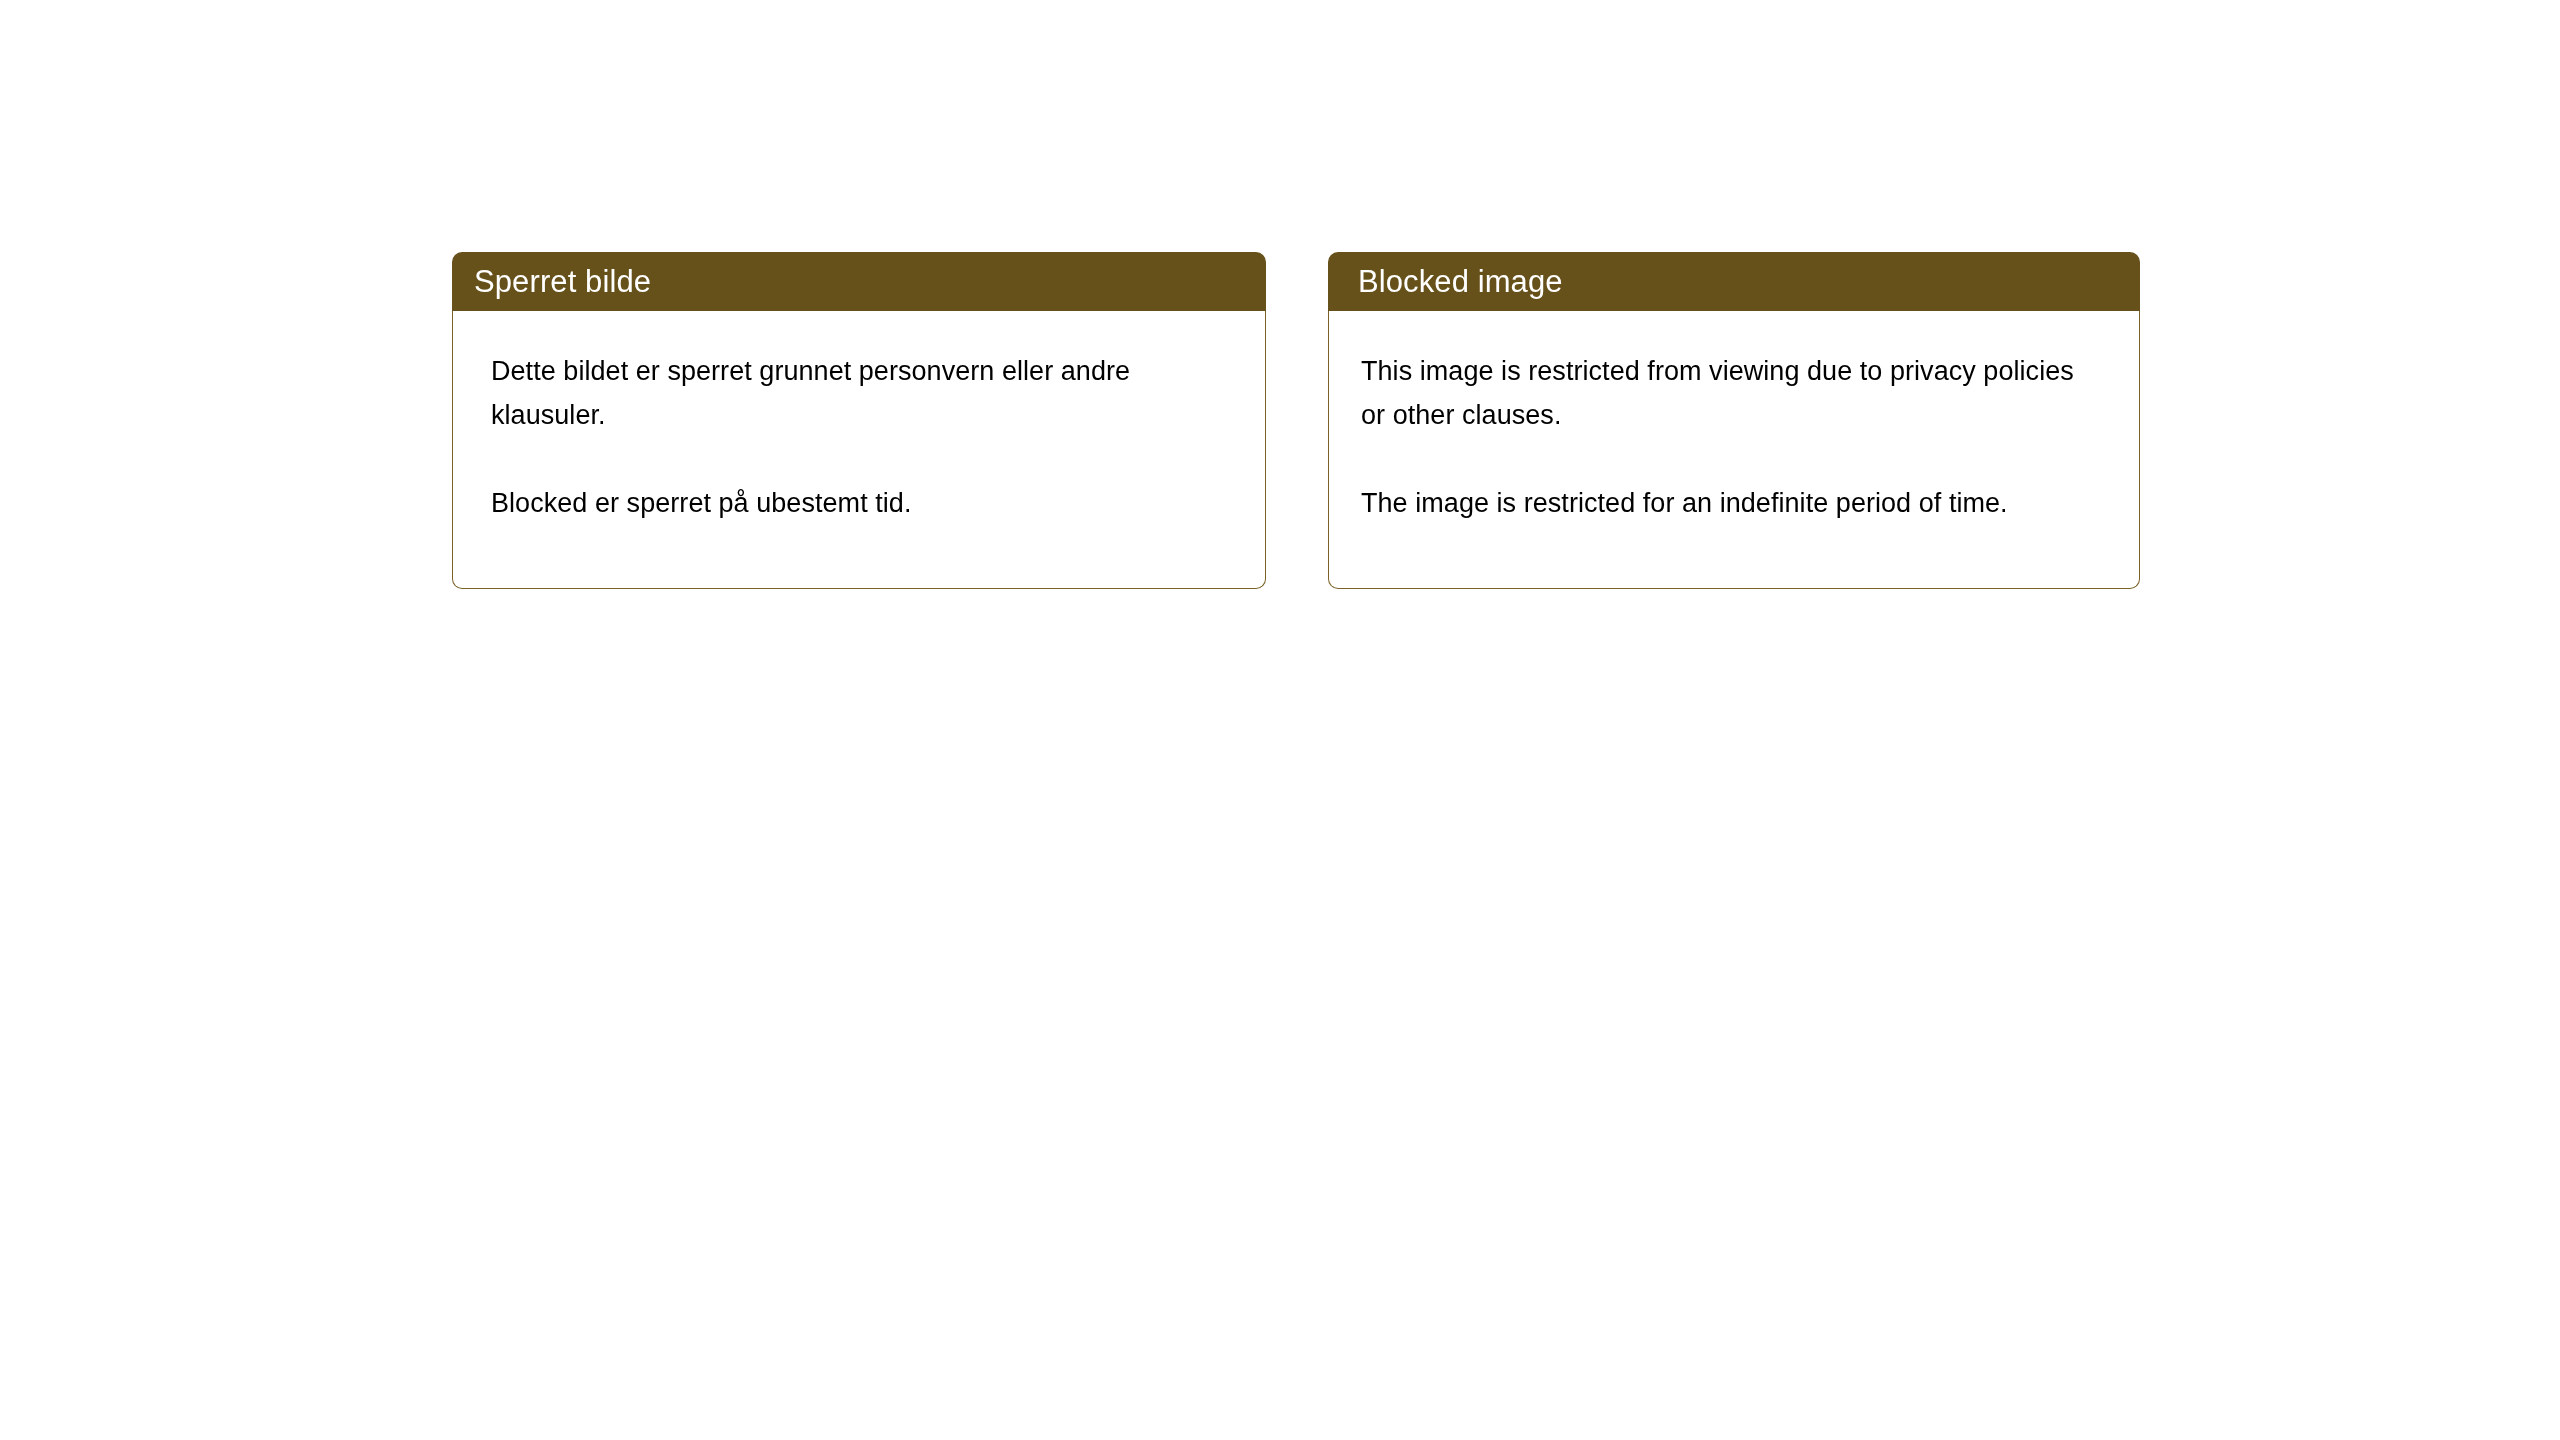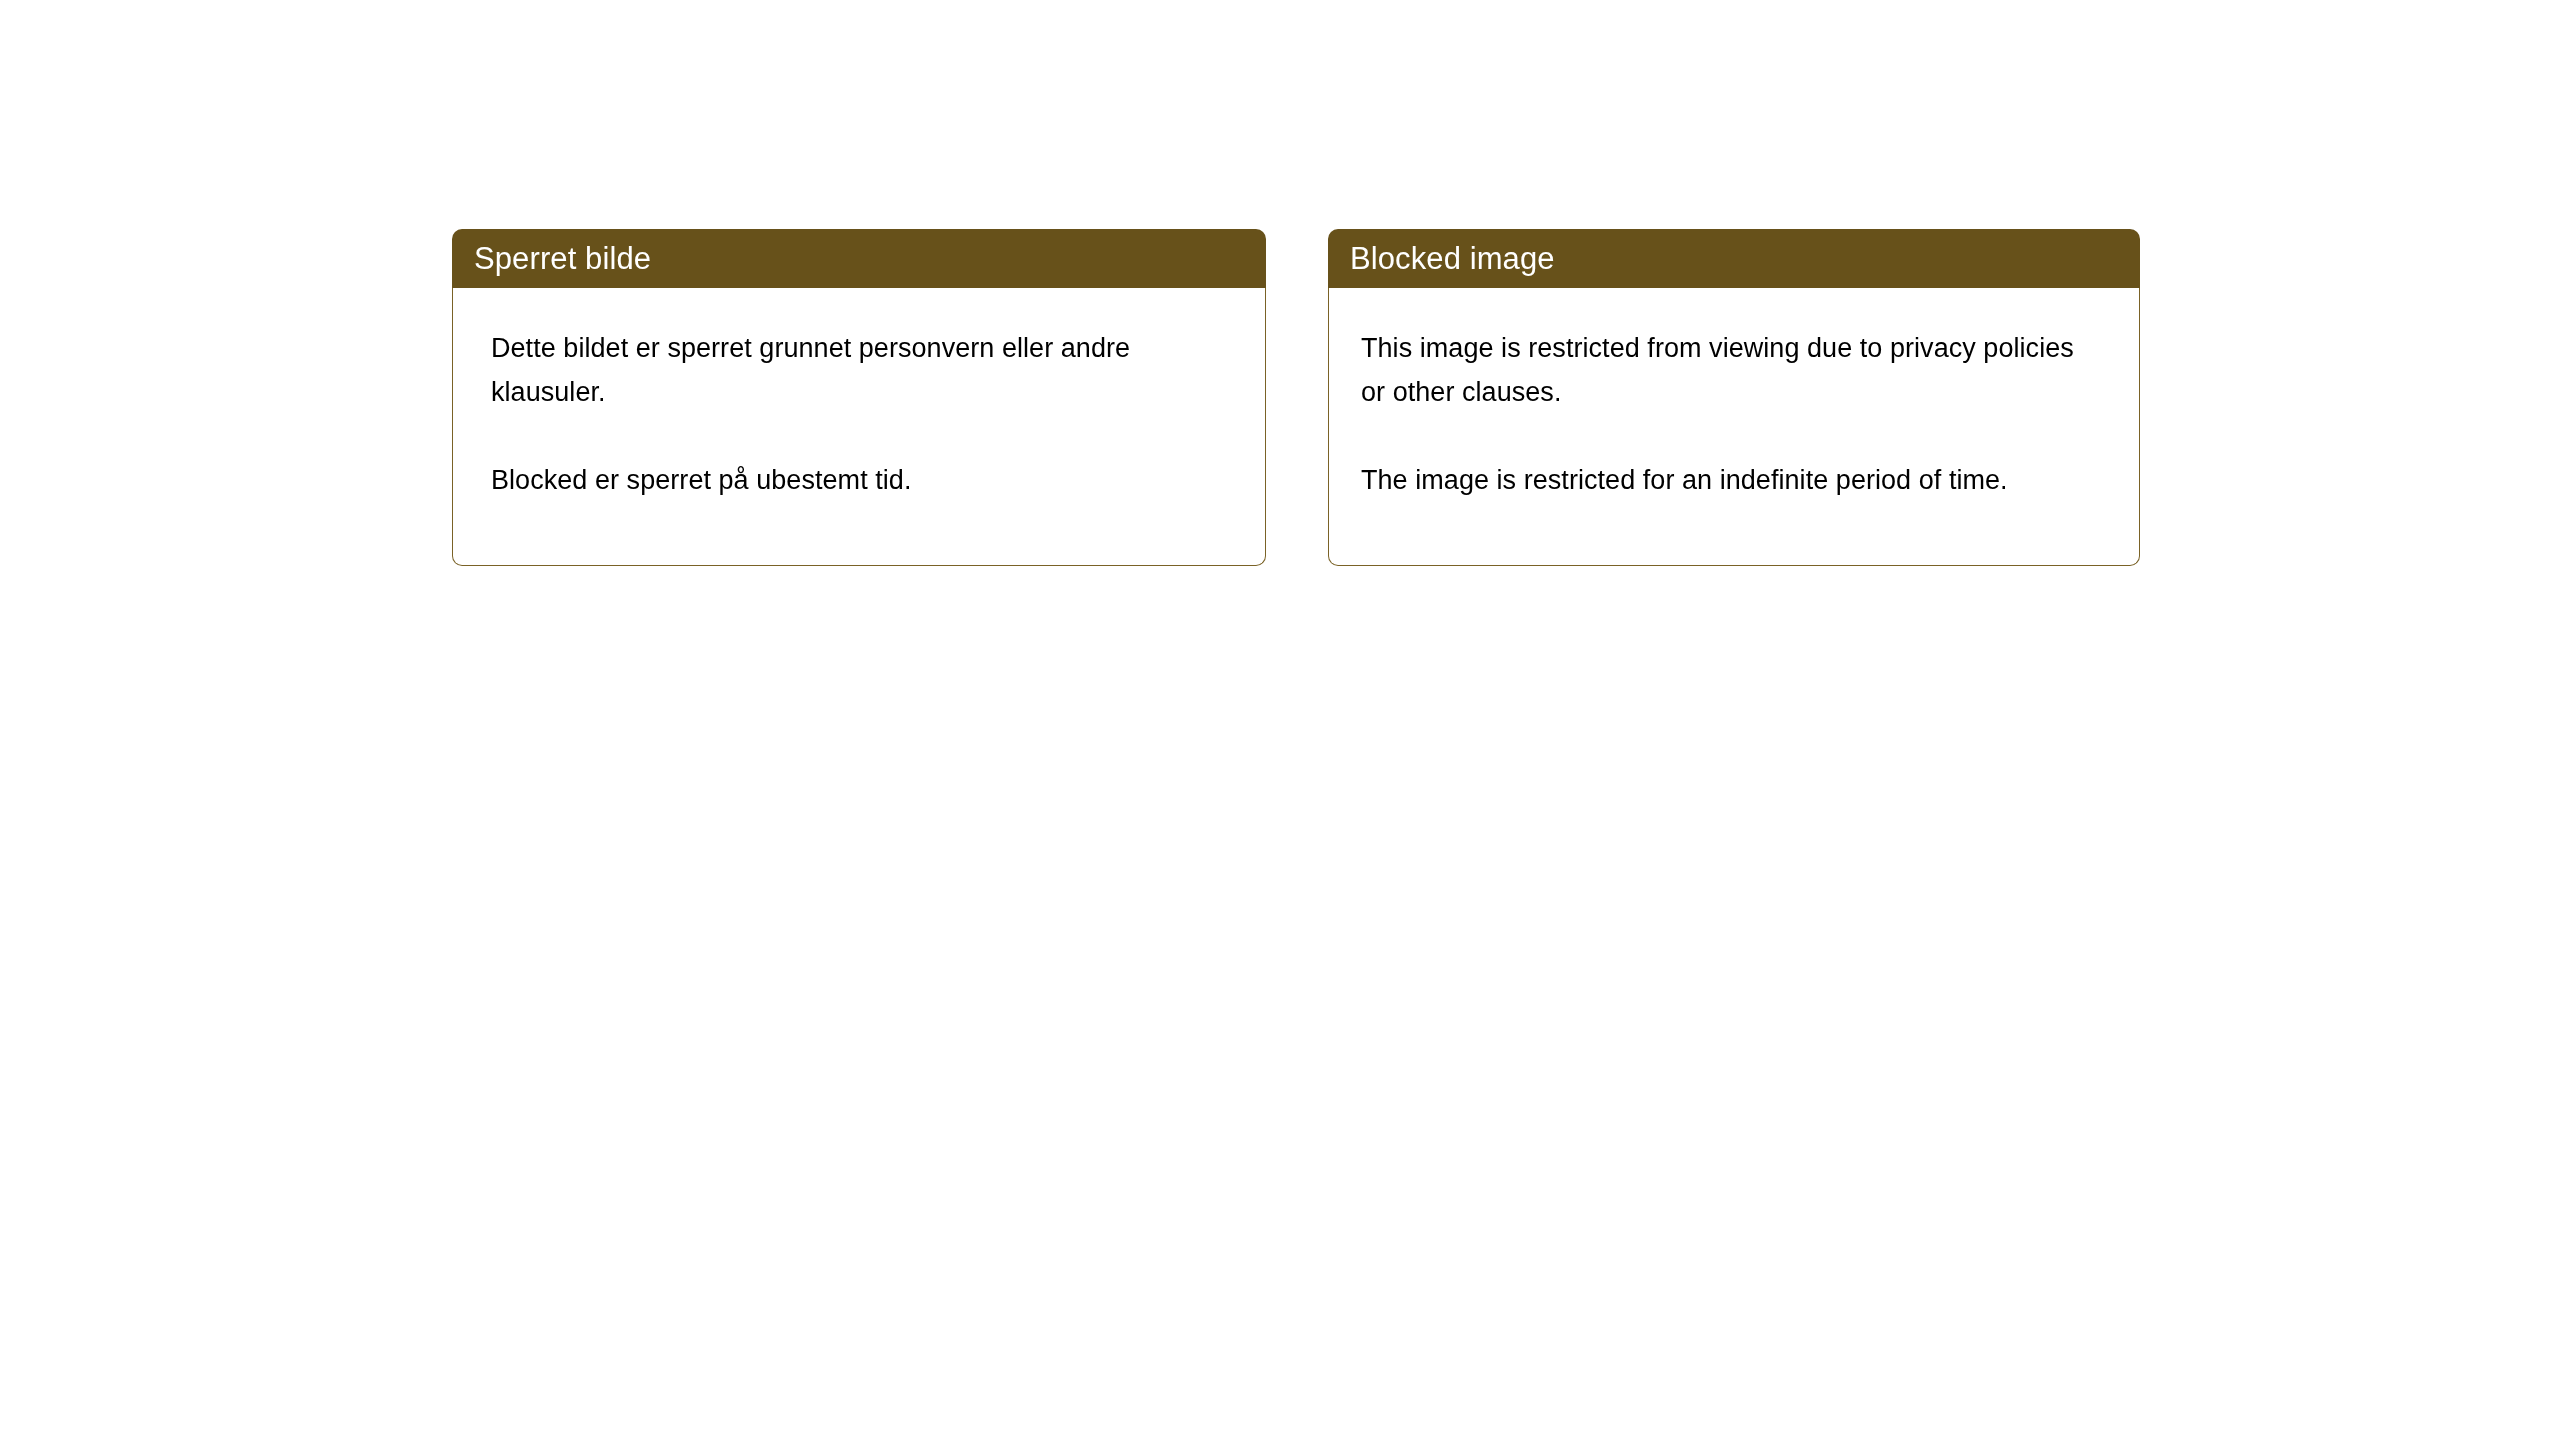--- a/index.html
+++ b/index.html
@@ -21,21 +21,21 @@
   #notice-area {
     position: absolute;
     left: 0;
     top: 0;
     width: 2560px;
     height: 1440px;
   }
 
   .notice-card {
     position: absolute;
-    top: 229px;
+    top: 252px;
     height: 337px;
     box-sizing: border-box;
   }
 
   #card-no  { left: 452px;  width: 814px; }
   #card-en  { left: 1328px; width: 812px; }
 
   .card-header {
     position: absolute;
     left: 0;
@@ -56,21 +56,21 @@
     font-weight: 400;
     line-height: 1;
     letter-spacing: 0.1px;
     white-space: nowrap;
     padding-bottom: 2px;
   }
 
   
   #card-no .card-header-title { padding-left: 22px; }
   
-  #card-en .card-header-title { padding-left: 22px; }
+  #card-en .card-header-title { padding-left: 30px; }
 
   .card-body {
     position: absolute;
     left: 0;
     top: 59px;
     width: 100%;
     height: 278px;
     box-sizing: border-box;
     background: #ffffff;
     border: 1px solid #7a6226;

